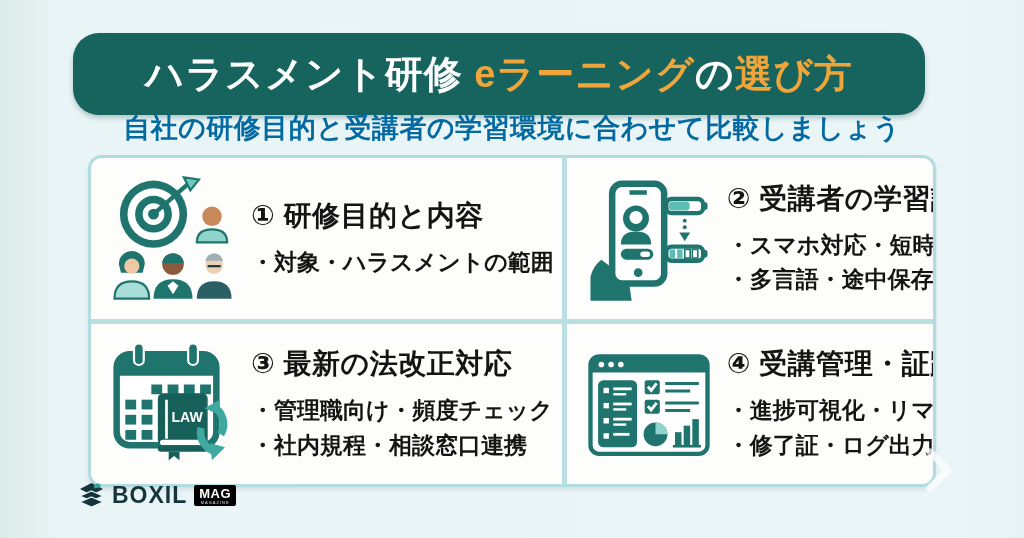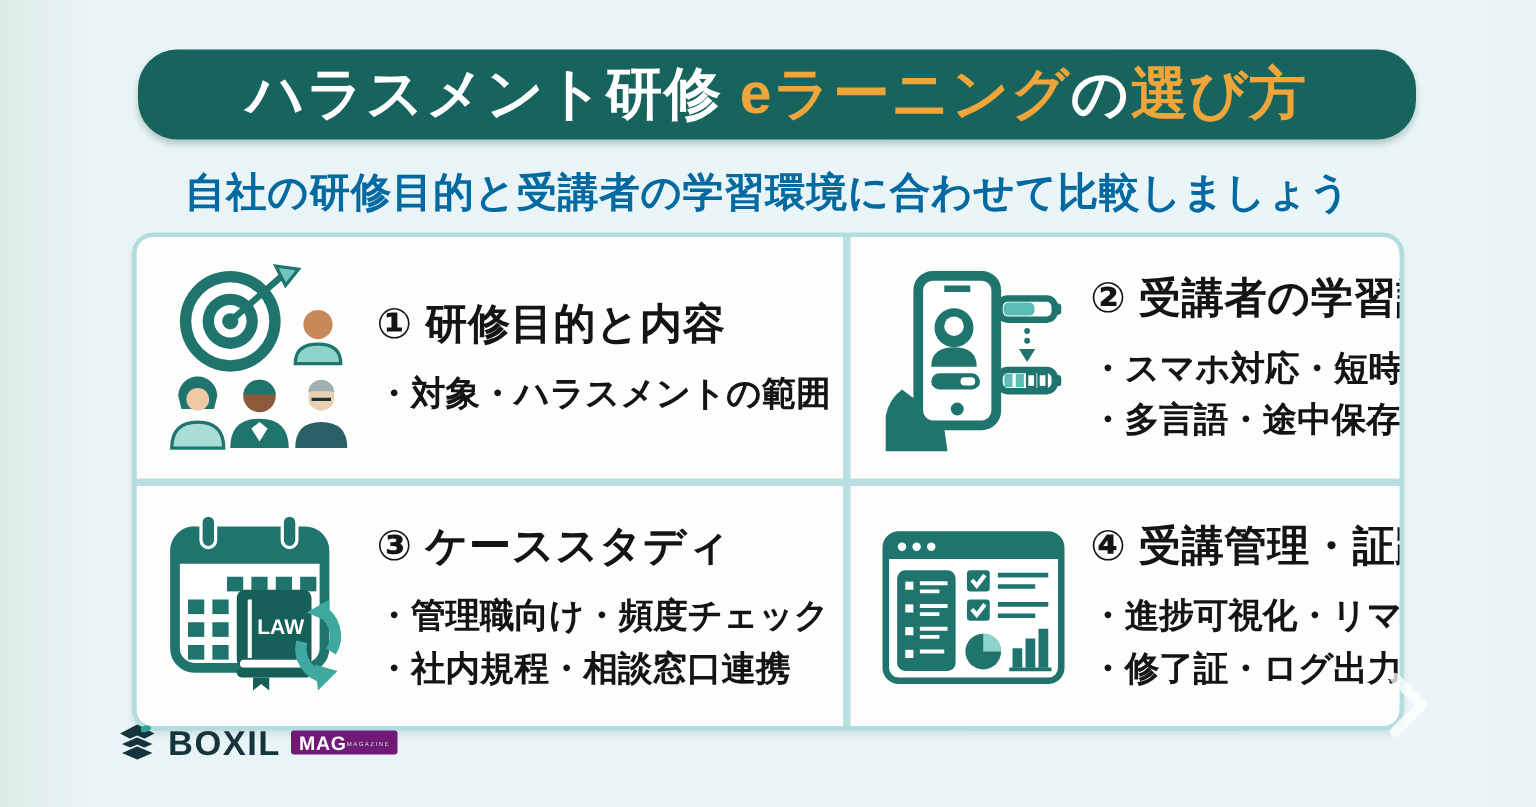--- a/index.html
+++ b/index.html
@@ -3,21 +3,21 @@
 <meta charset="utf-8">
 <style>
   html,body{margin:0;padding:0;}
   body{
     width:1024px;height:538px;overflow:hidden;position:relative;
     background:linear-gradient(90deg,#dcebe7 0%,#e9f4f6 6%,#eaf5f7 94%,#e6f2f3 100%);
     font-family:"Liberation Sans","DejaVu Sans",sans-serif;
     color:#121212;
   }
   .banner{
-    position:absolute;left:92px;top:33px;width:852px;height:60px;
+    position:absolute;left:73px;top:33px;width:852px;height:82px;
     background:#17645e;border-radius:26px;
     display:flex;align-items:center;justify-content:center;
     box-shadow:0 3px 5px rgba(10,60,55,.25);
   }
   .banner h1{
     margin:0;font-size:38px;font-weight:bold;letter-spacing:1px;
     white-space:pre;line-height:1;
   }
   .t-white{color:#ffffff;}
   .t-accent{color:#f0a53a;}
@@ -46,21 +46,21 @@
     position:absolute;left:924px;top:446px;width:30px;height:48px;opacity:.75;
   }
   .footer{
     position:absolute;left:78px;top:479px;height:32px;
     display:flex;align-items:center;gap:7px;
   }
   .footer .brand{
     font-size:23px;font-weight:bold;color:#16343c;letter-spacing:1px;line-height:1;
   }
   .mag-box{
-    background:#701a75;color:#ffffff;display:flex;
+    background:#000000;color:#ffffff;display:flex;flex-direction:column;
     align-items:center;justify-content:center;padding:2px 5px 1px 5px;border-radius:2px;
   }
   .mag-box .mag{font-size:13px;font-weight:bold;line-height:1;letter-spacing:0.5px;}
   .mag-box .mag-sub{font-size:4px;line-height:1;letter-spacing:1px;color:#cfe6e2;margin-top:1px;}
 </style>
 </head>
 <body>
 
 <div class="banner">
   <h1><span class="t-white">ハラスメント研修 </span><span class="t-accent">eラーニング</span><span class="t-white">の</span><span class="t-accent">選び方</span></h1>
@@ -174,21 +174,21 @@
         <rect x="46" y="98" width="46" height="6" rx="3" fill="#176059"></rect>
         <polygon points="56,104 56,112 61,108 66,112 66,104" fill="#176059"></polygon>
 
         <path d="M96 62 a18 18 0 0 1 8 26" fill="none" stroke="#3fa89f" stroke-width="7"></path>
         <polygon points="89,64 103,56 103,70" fill="#3fa89f"></polygon>
         <path d="M100 104 a18 18 0 0 1 -14 -22" fill="none" stroke="#3fa89f" stroke-width="7"></path>
         <polygon points="108,100 96,112 94,96" fill="#3fa89f"></polygon>
       </svg>
     </div>
     <div class="txt">
-      <div class="title">③ ケーススタディ</div>
+      <div class="title">③ 最新の法改正対応</div>
       <div class="bullet">・管理職向け・頻度チェック</div>
       <div class="bullet">・社内規程・相談窓口連携</div>
     </div>
   </div>
 
   <div class="card">
     <div class="icon-box">
       <svg viewBox="0 0 120 120" aria-hidden="true">
 
         <rect x="6" y="16" width="108" height="90" rx="8" fill="#ffffff" stroke="#1f756e" stroke-width="4"></rect>

